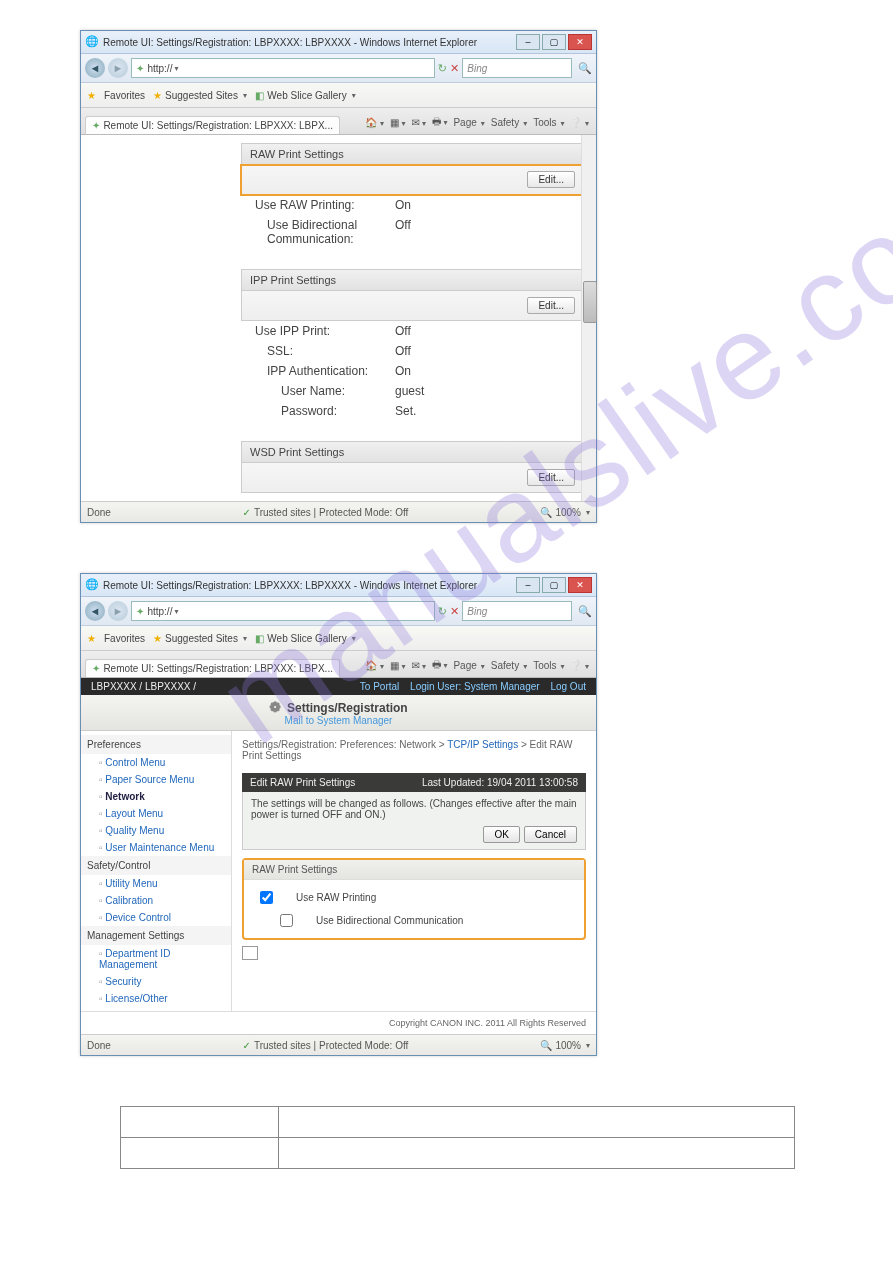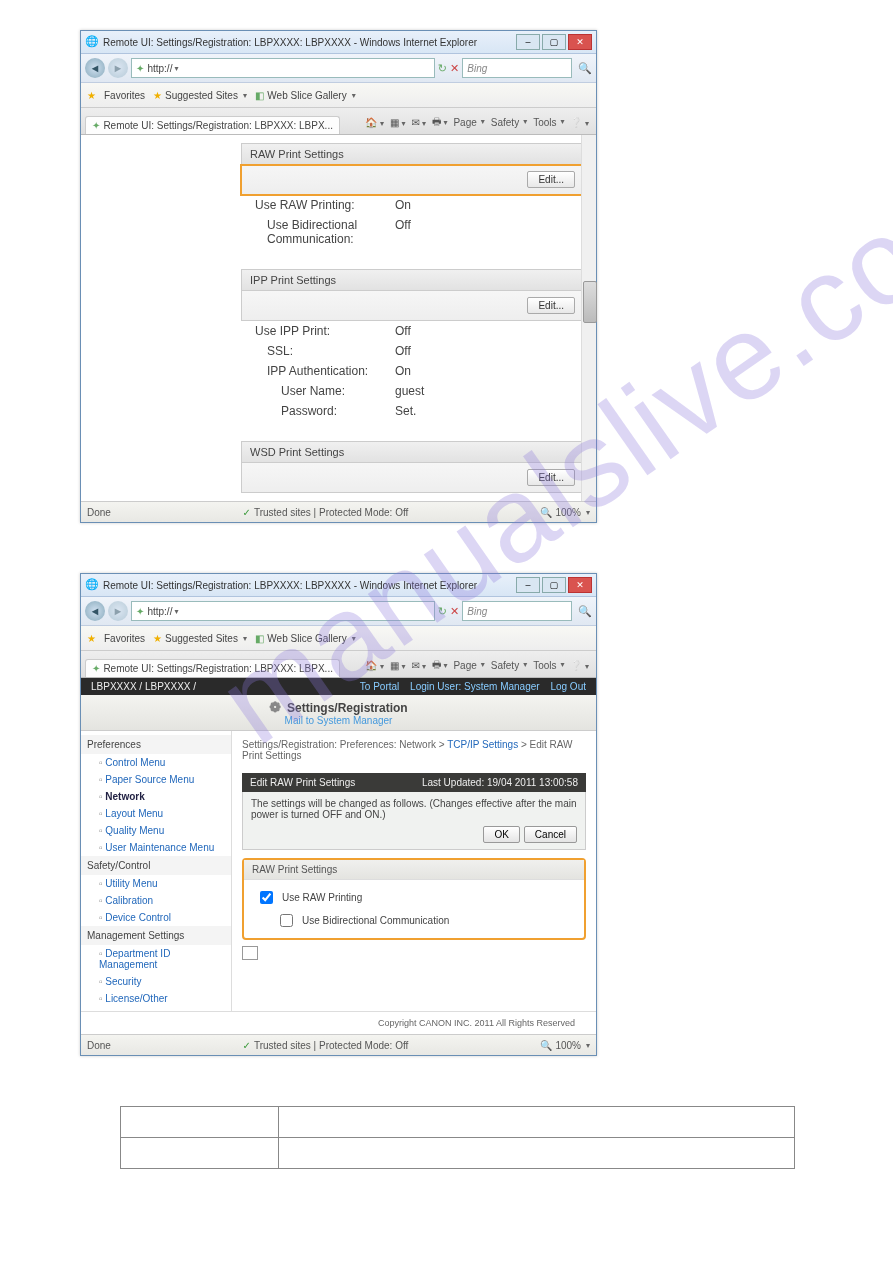--- a/index.html
+++ b/index.html
@@ -73,21 +73,21 @@
     background: linear-gradient(#eee, #e0e0e0);
     height: 26px;
     display: flex;
     align-items: flex-end;
     padding: 0 4px;
     border-bottom: 1px solid #bbb;
     gap:4px;
   }
   .tab { background:#fdfdfd; border:1px solid #ccc; border-bottom:none; border-radius:3px 3px 0 0; padding:3px 6px; font-size:10px; display:flex; align-items:center; gap:3px; color:#444;}
   .tool-icons { margin-left:auto; display:flex; align-items:center; gap:6px; font-size:10px; color:#555; padding:3px;}
-  .tool-icons .label { display:flex; align-items:flex-start; gap:2px;}
+  .tool-icons .label { display:flex; align-items:flex-end; gap:2px;}
   .content {
     background:#fff;
     padding: 0;
   }
   .content-inner { padding: 8px 12px 8px 160px; position:relative;}
   .section-head {
     background: linear-gradient(#f0f0f0,#e2e2e2);
     border: 1px solid #ccc;
     padding: 4px 8px;
     font-size:11px;
@@ -144,24 +144,24 @@
   .main-pane { flex:1; padding:8px 10px; position:relative;}
   .breadcrumb { font-size:10px; color:#666; margin-bottom:12px;}
   .breadcrumb a { color:#2268bb; text-decoration:none;}
   .panel-head2 { background:#3a3a38; color:#eee; padding:4px 8px; font-size:10px; display:flex; justify-content:space-between;}
   .panel-body2 { background:#f0f2f0; border:1px solid #ccc; border-top:none; padding:6px 8px; font-size:10px; color:#444;}
   .btns-row { display:flex; justify-content:flex-end; gap:4px; margin-top:6px;}
   .btn2 { background:linear-gradient(#fff,#e4e4e4); border:1px solid #999; padding:2px 10px; font-size:10px; border-radius:2px;}
   .fieldset2 { border:2px solid #f0a030; border-radius:4px; margin-top:8px; padding:0;}
   .fieldset2 .fs-head { background:linear-gradient(#f0f0ee,#e4e4e0); padding:4px 8px; font-size:10px; color:#555; border-bottom:1px solid #ddd;}
   .fieldset2 .fs-body { padding:6px 12px; font-size:10px; color:#444;}
-  .checkbox-row { display:flex; align-items:center; gap:6px; padding:2px 0;}
+  .checkbox-row { display:flex; align-items:center; gap:20px; padding:2px 0;}
   .checkbox-row.sub { padding-left:20px;}
   .mini-box{width:14px;height:12px;border:1px solid #999;background:#fff;margin-top:6px;display:inline-block;}
-  .copyright { text-align:right; font-size:9px; color:#666; padding:6px 21px; border-top:1px solid #ddd;}
+  .copyright { text-align:right; font-size:9px; color:#666; padding:6px 10px; border-top:1px solid #ddd;}
 
   .bottom-table {
     width:675px; margin:25px 0 0 100px; border-collapse:collapse; border:1px solid #888;
   }
   .bottom-table td { border:1px solid #888; height:28px; }
   .bottom-table td.left { width:155px; }
 </style>
 </head>
 <body>
 

